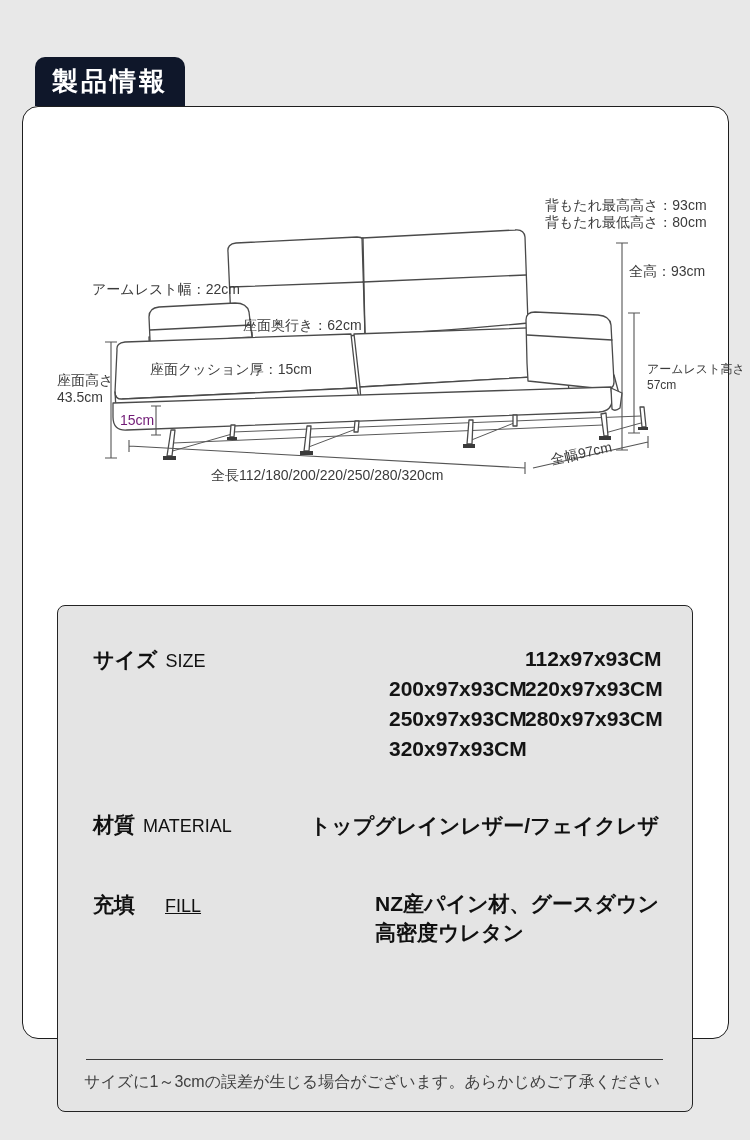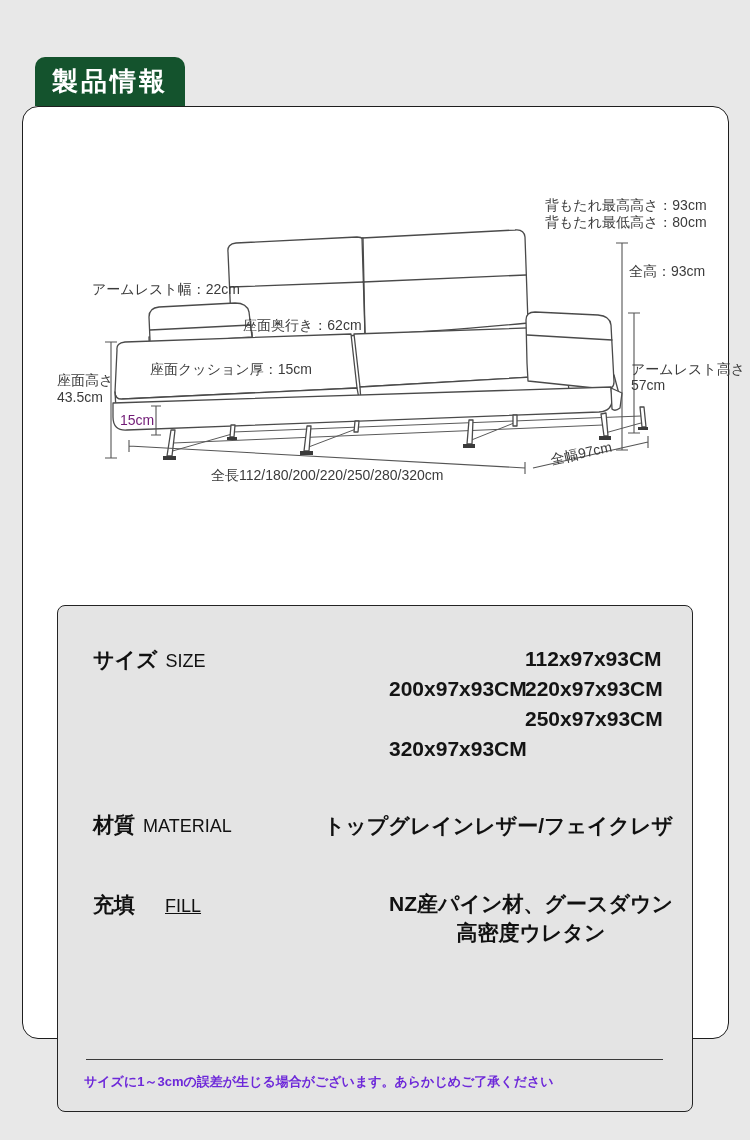--- a/index.html
+++ b/index.html
@@ -3,56 +3,56 @@
 <meta charset="utf-8">
 <style>
   * { margin:0; padding:0; box-sizing:border-box; }
   html,body { width:750px; }
   body { font-family:"Liberation Sans","DejaVu Sans",sans-serif; }
   .stage { position:relative; width:750px; height:1140px; background:#e8e8e8; overflow:hidden; }
 
   
   .badge {
     position:absolute; left:35px; top:57px; width:150px; height:49px;
-    background:#14532d; border-radius:10px 10px 0 0; z-index:5;
+    background:#0f172a; border-radius:10px 10px 0 0; z-index:5;
     display:flex; align-items:center; justify-content:center;
     color:#fff; font-size:26px; font-weight:bold; letter-spacing:3px;
   }
 
   
   .white-card {
     position:absolute; left:22px; top:106px; width:707px; height:933px;
     background:#ffffff; border:1px solid #1e1e1e; border-radius:16px; z-index:1;
   }
 
   
   .sofa-svg { position:absolute; left:55px; top:185px; z-index:2; }
   .dlabel { position:absolute; z-index:3; color:#3b3b3b; font-size:14px; line-height:17px; white-space:nowrap; }
-  .dlabel.small { font-size:14px; line-height:16px; }
+  .dlabel.small { font-size:12px; line-height:16px;margin-left:16px; }
   .dlabel.gray { color:#701a75; }
   .dlabel.rot { transform:rotate(-12.5deg); transform-origin:left top; }
 
   
   .gray-card {
     position:absolute; left:57px; top:605px; width:636px; height:507px;
     background:#e4e4e4; border:1px solid #242424; border-radius:8px; z-index:4;
   }
   .spec-label { position:absolute; left:35px; white-space:nowrap; color:#111; }
   .spec-label .jp { font-size:21px; font-weight:bold; }
   .spec-label .en { font-size:18px; font-weight:400; margin-left:8px; }
   .spec-label .en.wide { margin-left:30px;text-decoration:underline; }
   .size-grid { position:absolute; left:295px; top:38px; width:308px; color:#141414;
                font-size:21px; font-weight:600; line-height:30px; }
   .size-row { display:flex; justify-content:flex-end; }
   .size-cell { width:136px; text-align:right; white-space:nowrap; }
-  .spec-value { position:absolute; right:19px; color:#111; font-size:21px; font-weight:bold;
-                text-align:center; white-space:nowrap; line-height:29px; }
+  .spec-value { position:absolute; right:33px; color:#111; font-size:21px; font-weight:bold;
+                text-align:left; white-space:nowrap; line-height:29px; }
   .divider { position:absolute; left:28px; top:453px; width:577px; height:0; border-top:1px solid #3a3a3a; }
-  .note { position:absolute; left:26px; top:467px; width:590px; color:#6d28d9;
-          font-size:13px; line-height:18px; white-space:nowrap;font-weight:bold; }
+  .note { position:absolute; left:26px; top:467px; width:590px; color:#404040;
+          font-size:16px; line-height:18px; white-space:nowrap; }
 
   svg .ln { fill:none; stroke:#4a4a4a; stroke-width:1.3; stroke-linejoin:round; stroke-linecap:round; }
   svg .fw { fill:#ffffff; stroke:#4a4a4a; stroke-width:1.3; stroke-linejoin:round; }
   svg .thin { fill:none; stroke:#5a5a5a; stroke-width:1; }
   svg .foot { fill:#3a3a3a; stroke:none; }
   svg .dim { fill:none; stroke:#555; stroke-width:1.1; stroke-linecap:butt; }
 </style>
 </head>
 <body>
 
@@ -152,20 +152,21 @@
     <div class="size-grid">
       <div class="size-row">
         <span class="size-cell">112x97x93CM</span>
       </div>
       <div class="size-row">
         <span class="size-cell">200x97x93CM</span>
         <span class="size-cell">220x97x93CM</span>
       </div>
       <div class="size-row">
         <span class="size-cell">250x97x93CM</span>
+        <span class="size-cell">280x97x93CM</span>
       </div>
       <div class="size-row">
         <span class="size-cell">320x97x93CM</span>
         <span class="size-cell"></span>
       </div>
     </div>
 
     <div class="spec-label" style="top:205px;">
       <span class="jp">材質</span><span class="en">MATERIAL</span>
     </div>

